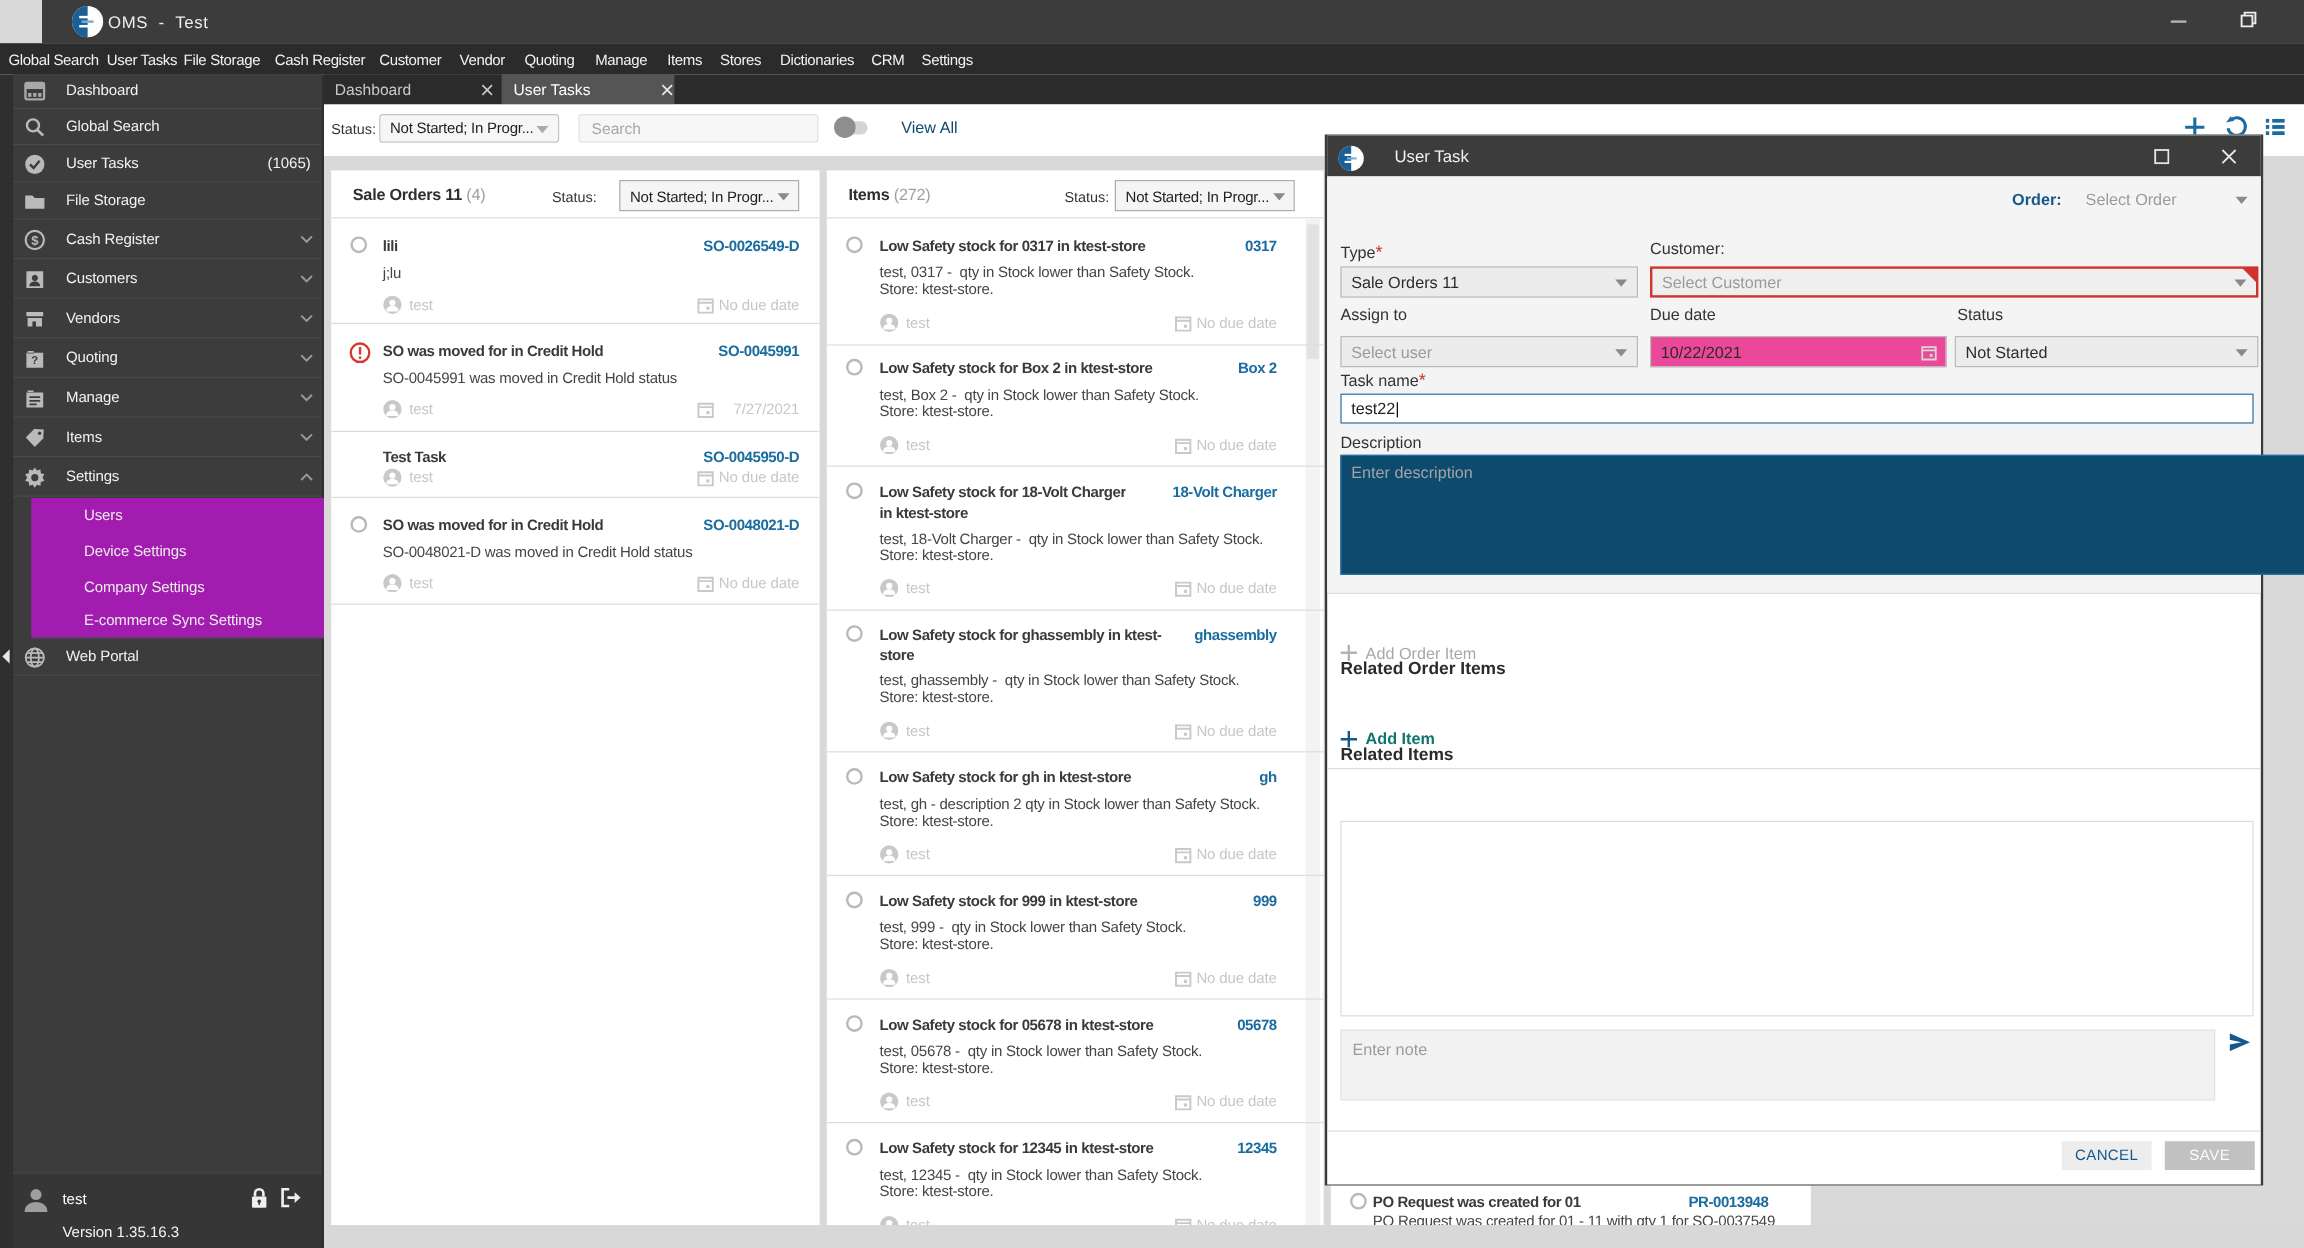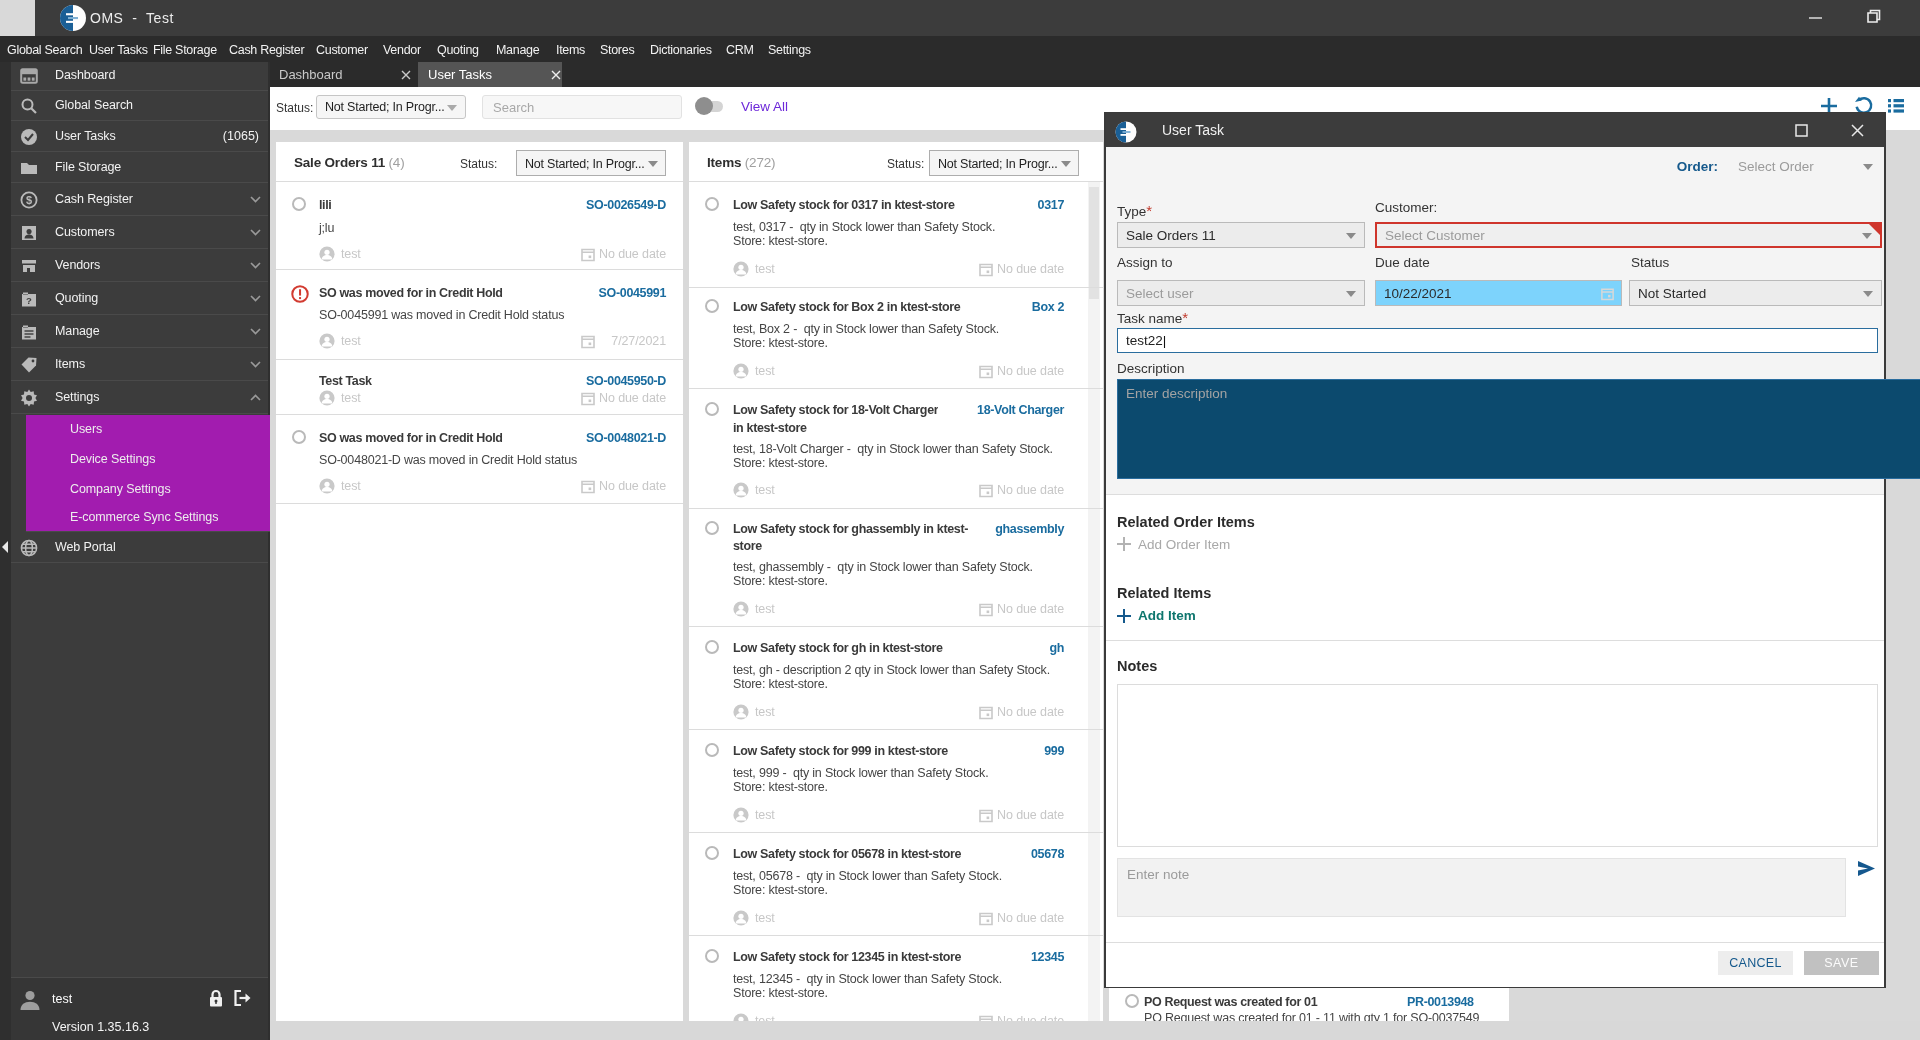--- a/index.html
+++ b/index.html
@@ -50,21 +50,21 @@
 #modal { left:1104px; top:112px; width:782px; height:876px; background:#fff; border:1px solid #3a3a3a; border-left:2px solid #3a3a3a; border-right:2px solid #3a3a3a; }
 #modal-tb { position:absolute; left:0; top:0; width:100%; height:34px; background:#3c3c3c; }
 #modal-form { position:absolute; left:0; top:34px; width:100%; height:347px; background:#f4f4f4;padding-left:16px; }
 .mlabel { position:absolute; font-size:13.5px; color:#333; white-space:nowrap;text-align:center; }
 .req { color:#c0392b; font-size:15px; }
 .mfield { position:absolute; height:26px; background:#ececec; border:1px solid #bababa; font-size:13.5px; }
 .mfield .t { position:absolute; left:8px; top:5px; white-space:nowrap; }
 .mfield .arr { position:absolute; right:8px; top:10px; width:0; height:0; border-left:5px solid transparent; border-right:5px solid transparent; border-top:6px solid #8a8a8a; }
 .ph { color:#9b9b9b; }
 .dk { color:#2b2b2b; }
-.msec-h { position:absolute; font-size:14.5px; font-weight:700; color:#2b2b2b; }
+.msec-h { position:absolute; font-size:14.5px; font-weight:700; color:#2b2b2b;margin-top:36px; }
 </style>
 </head>
 <body>
 
 <div id="titlebar" class="abs">
   <svg class="abs" style="left:24px;top:4px" width="28" height="28" viewBox="0 0 28 28">
     <circle cx="14" cy="14" r="13" fill="#fdfdfd"></circle>
     <path d="M14 1 A13 13 0 0 0 14 27 Z" fill="#1a5f96"></path>
     <rect x="7" y="9.2" width="10" height="2.1" fill="#fff"></rect>
     <rect x="9" y="13" width="10" height="2.1" fill="#7fb0d4"></rect>
@@ -273,21 +273,21 @@
   <div style="position:absolute;left:6px;top:14px;font-size:12px;color:#333">Status:</div>
   <div style="position:absolute;left:46px;top:8px;width:150px;height:24px;background:#f6f6f6;border:1px solid #c6c6c6;border-radius:3px">
     <div style="position:absolute;left:8px;top:4px;white-space:nowrap;font-size:12.5px;letter-spacing:-0.2px;color:#1f1f1f">Not Started; In Progr...</div>
     <div style="position:absolute;right:8px;top:9px;width:0;height:0;border-left:5px solid transparent;border-right:5px solid transparent;border-top:6px solid #aaaaaa"></div>
   </div>
   <div style="position:absolute;left:212px;top:8px;width:200px;height:24px;background:#f7f7f7;border:1px solid #e2e2e2;border-radius:3px">
     <div style="position:absolute;left:10px;top:4px;font-size:13px;color:#a8a8a8">Search</div>
   </div>
   <div style="position:absolute;left:427px;top:14px;width:26px;height:11px;background:#d4d4d4;border-radius:5.5px"></div>
   <div style="position:absolute;left:425px;top:10px;width:18px;height:18px;background:#8e8e8e;border-radius:50%"></div>
-  <div style="position:absolute;left:471px;top:12px;font-size:13.5px;color:#6d28d9">View All</div>
+  <div style="position:absolute;left:481px;top:12px;font-size:13.5px;color:#0c4a6e">View All</div>
   <svg style="position:absolute;left:1549px;top:9px" width="20" height="20" viewBox="0 0 20 20">
       <path d="M10 2 V18 M2 10 H18" stroke="#1a6c9f" stroke-width="2.6"></path>
     </svg>
   <svg style="position:absolute;left:1584px;top:9px" width="20" height="20" viewBox="0 0 20 20">
       <path d="M4.8 4.2 A7.3 7.3 0 1 1 2.7 10.8" stroke="#1a6c9f" stroke-width="2.5" fill="none"></path>
       <path d="M1.0 6.0 L5.0 0.8 L7.8 4.6 Z" fill="#1a6c9f"></path>
     </svg>
   <svg style="position:absolute;left:1618px;top:12px" width="16" height="14" viewBox="0 0 16 14">
       <g fill="#1a6c9f">
         <rect x="0" y="0" width="3" height="3.2"></rect>
@@ -565,21 +565,21 @@
       <div class="arr" style="top:9px"></div>
       <div style="position:absolute;right:-1px;top:-1px;width:0;height:0;border-left:13px solid transparent;border-top:13px solid #cf352c"></div>
     </div>
 
     <div class="mlabel" style="left:11px;top:108px">Assign to</div>
     <div class="mfield" style="left:11px;top:133px;width:248px">
         <div class="t ph">Select user</div>
         <div class="arr"></div>
       </div>
     <div class="mlabel" style="left:269px;top:108px">Due date</div>
-    <div class="mfield" style="left:269px;top:133px;width:247px;background:#7dd3fc">
+    <div class="mfield" style="left:269px;top:133px;width:247px;background:#ec4899">
       <div class="t dk">10/22/2021</div>
       <svg style="position:absolute;right:6px;top:5px" width="15" height="15" viewBox="0 0 16 16">
           <path d="M2 3.5 h12 v11 h-12 Z M2 3.5 v2.8 h12 v-2.8 Z" fill="none" stroke="#d8d8d8" stroke-width="1.6"></path>
           <rect x="8.6" y="9.5" width="2.6" height="2.6" fill="#d8d8d8"></rect>
         </svg>
     </div>
     <div class="mlabel" style="left:525px;top:108px">Status</div>
     <div class="mfield" style="left:523px;top:133px;width:253px">
         <div class="t dk">Not Started</div>
         <div class="arr"></div>

